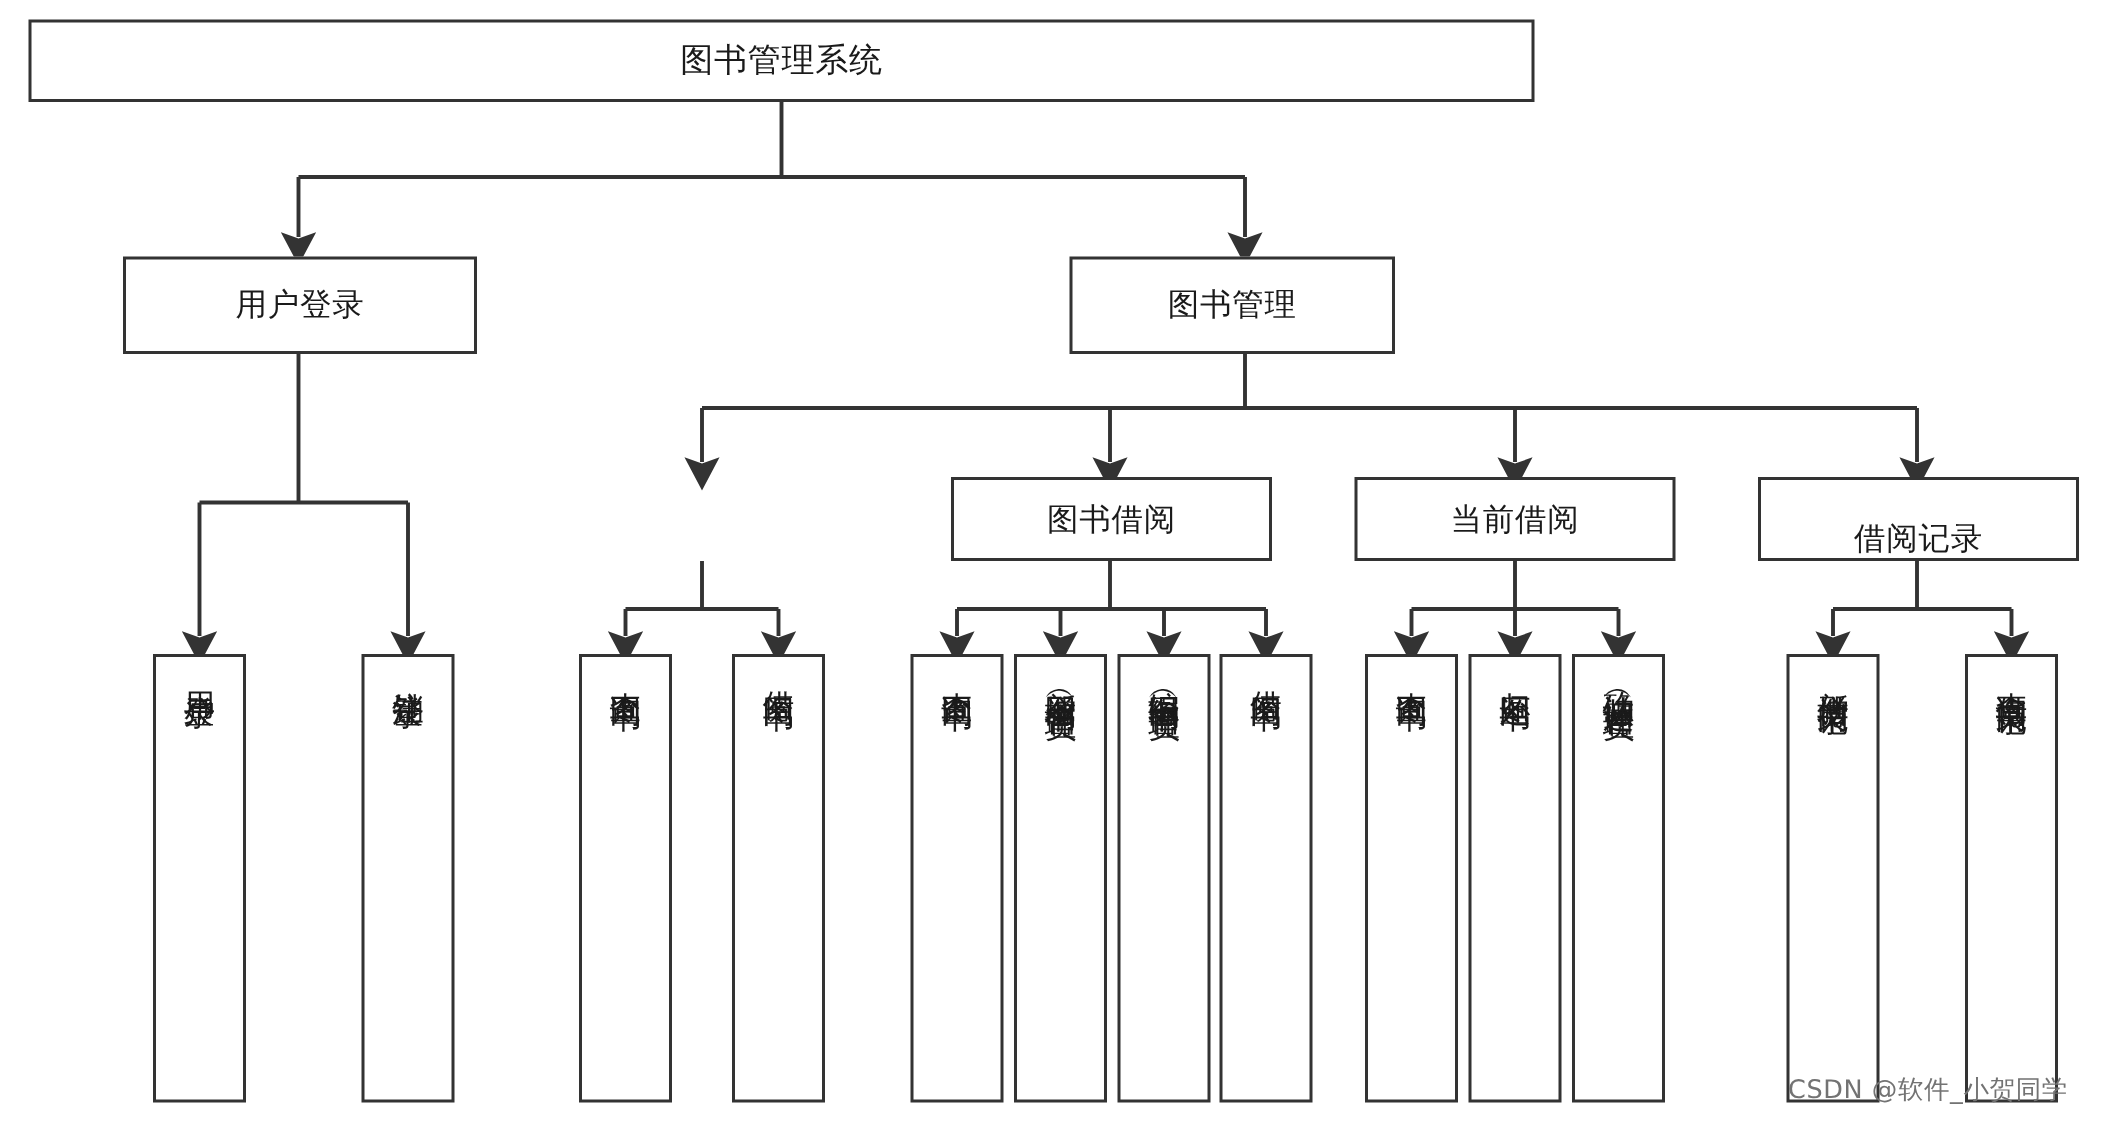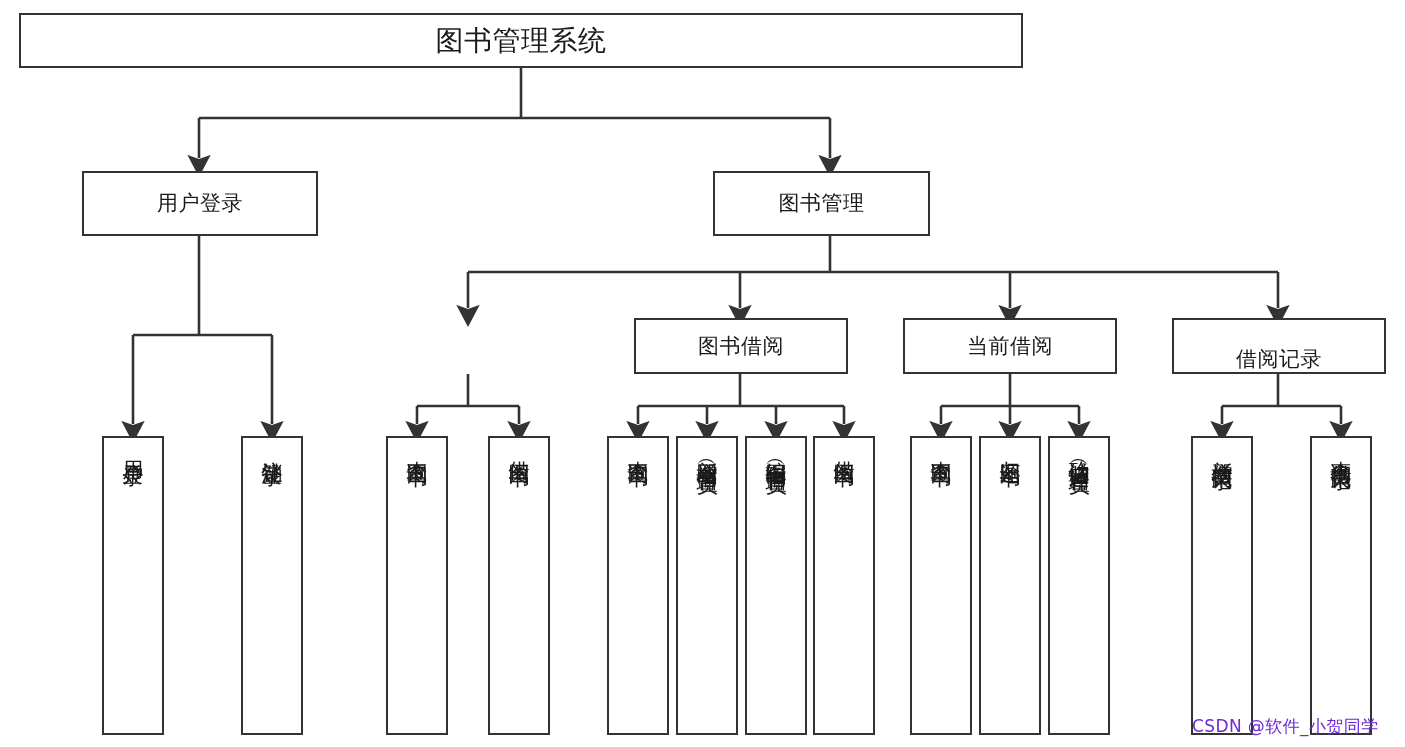--- a/index.html
+++ b/index.html
@@ -41,40 +41,40 @@
     line-height: 1.18;
     color: #1a1a1a;
   }
   
   .node.horiz .node-label {
     font-size: 21px;
     letter-spacing: 0.5px;
     writing-mode: horizontal-tb;
   }
   .node.root .node-label {
-    font-size: 28px;
+    font-size: 22px;
   }
   
   .node.vert {
     align-items: flex-start;
     justify-content: center;
     padding-top: 6px;
   }
   .node.vert .node-label {
     writing-mode: vertical-rl;
     text-orientation: upright;
     font-size: 21px;
     line-height: 1.05;
     letter-spacing: 2px;
     white-space: nowrap;
   }
   .watermark {
     position: absolute;
     font-size: 17px;
-    color: #6d28d9;
+    color: #737373;
     white-space: nowrap;
     letter-spacing: 0.4px;
   }
 </style>
 </head>
 <body>
 
 <div id="diagram-root">
 
   <svg id="edge-layer" viewBox="0 0 1405 747" xmlns="http://www.w3.org/2000/svg">

